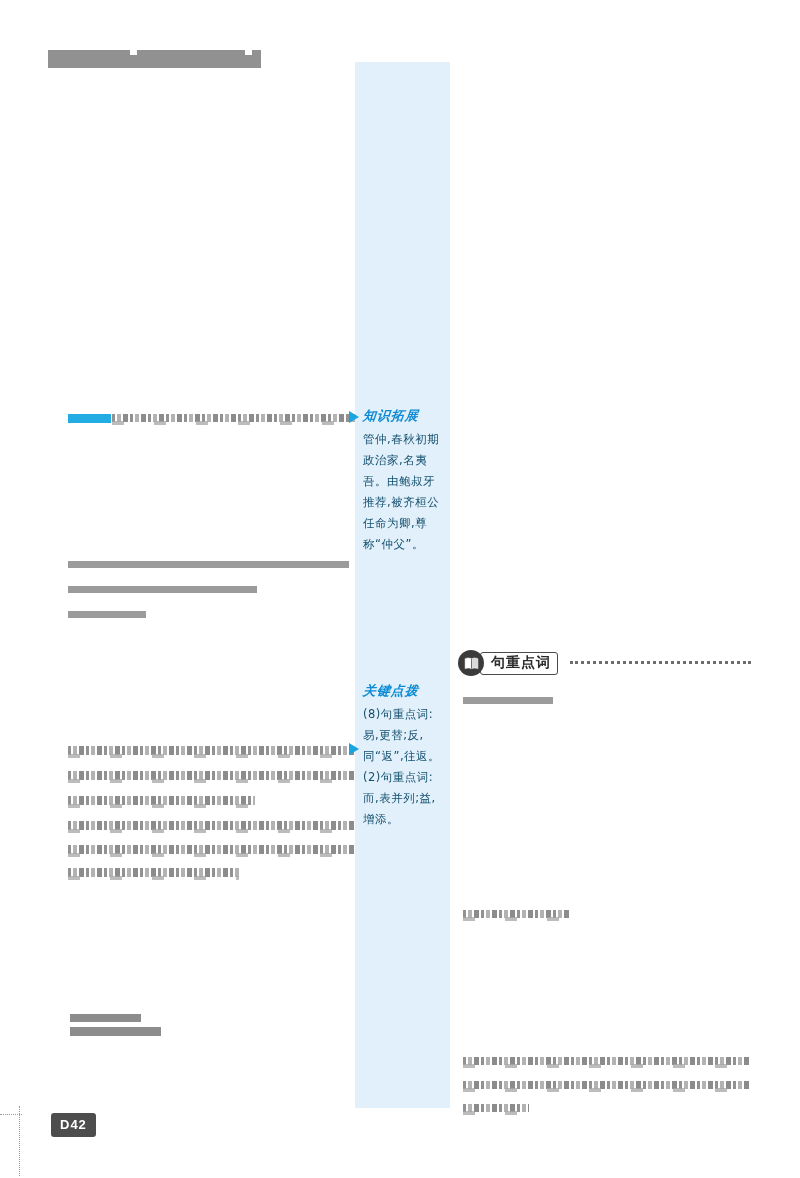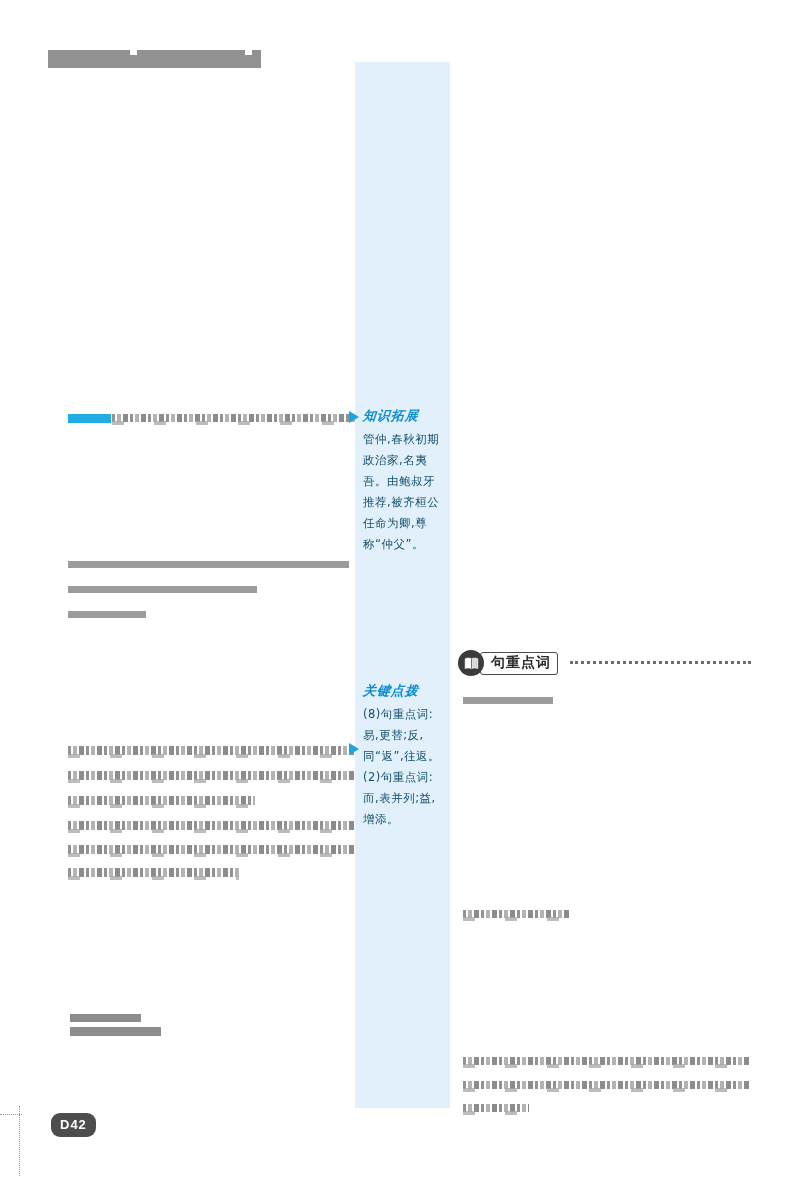--- a/index.html
+++ b/index.html
@@ -203,21 +203,21 @@
     position: absolute;
     left: 51px;
     top: 1113px;
     background: #4d4d4d;
     color: #ffffff;
     font-family: "Liberation Sans", "DejaVu Sans", sans-serif;
     font-size: 13px;
     font-weight: bold;
     letter-spacing: 1px;
     padding: 4px 9px 5px 9px;
-    border-radius: 9px;
+    border-radius: 3px;
   }
 </style>
 </head>
 <body>
 
 <div id="page">
 
   <div class="trim-line-left"></div>
   <div class="trim-line-bottom"></div>
 

